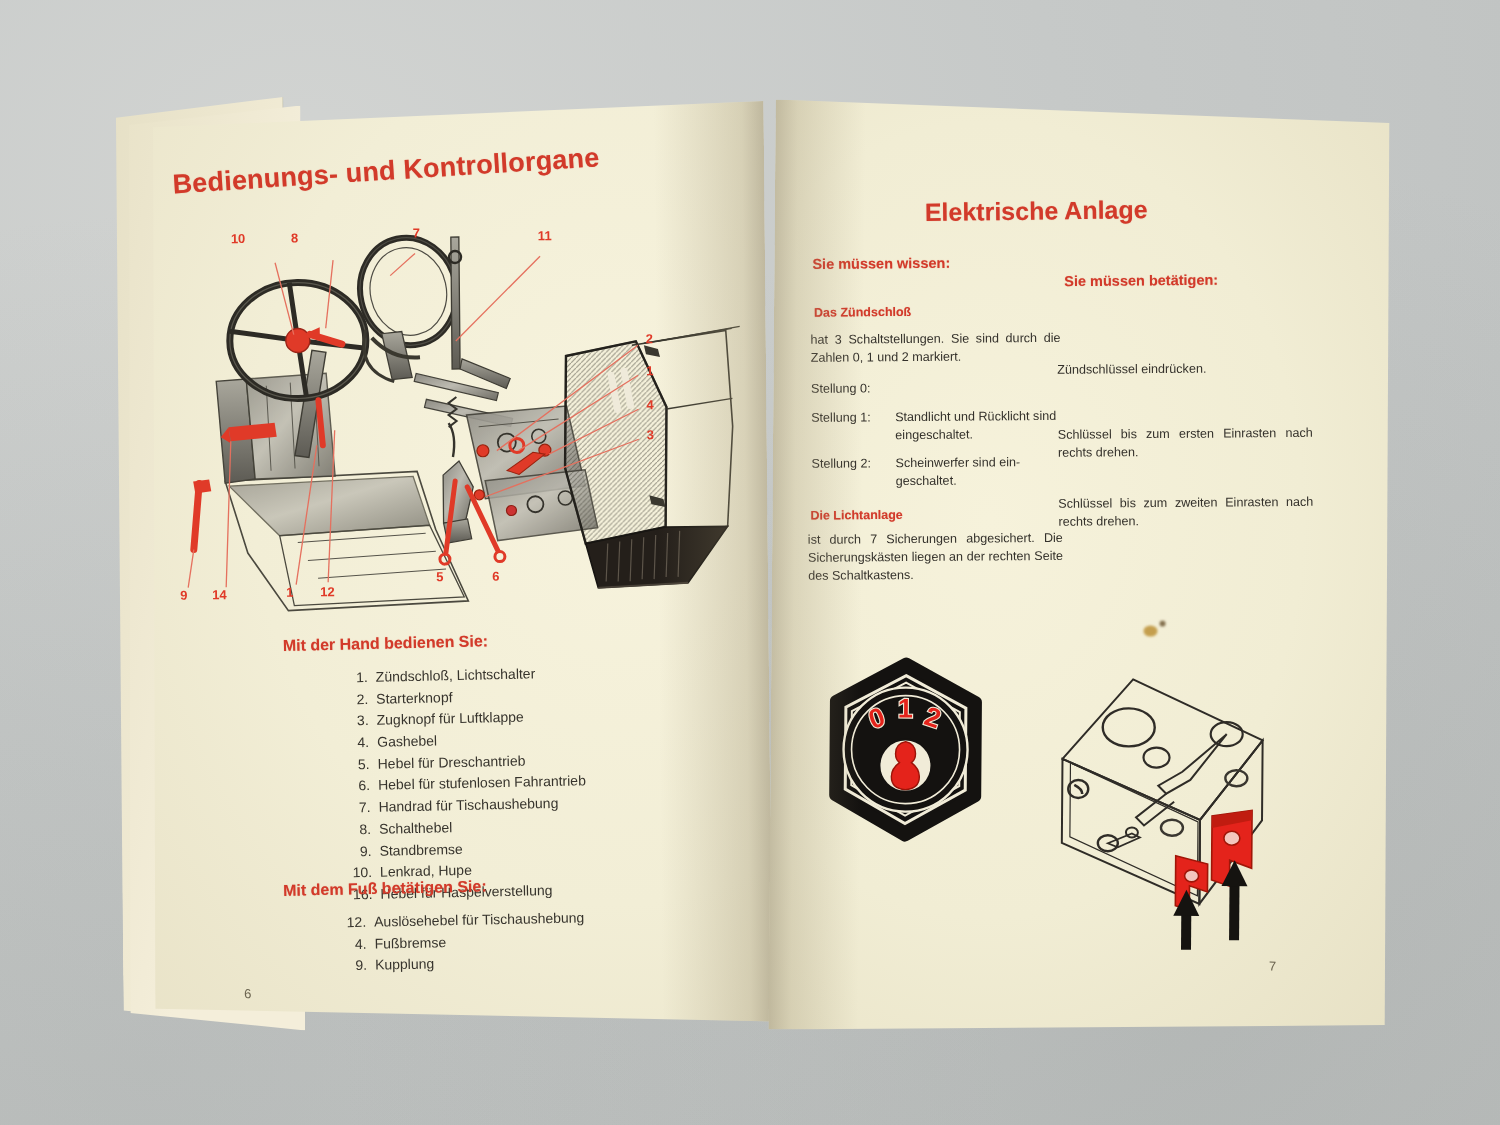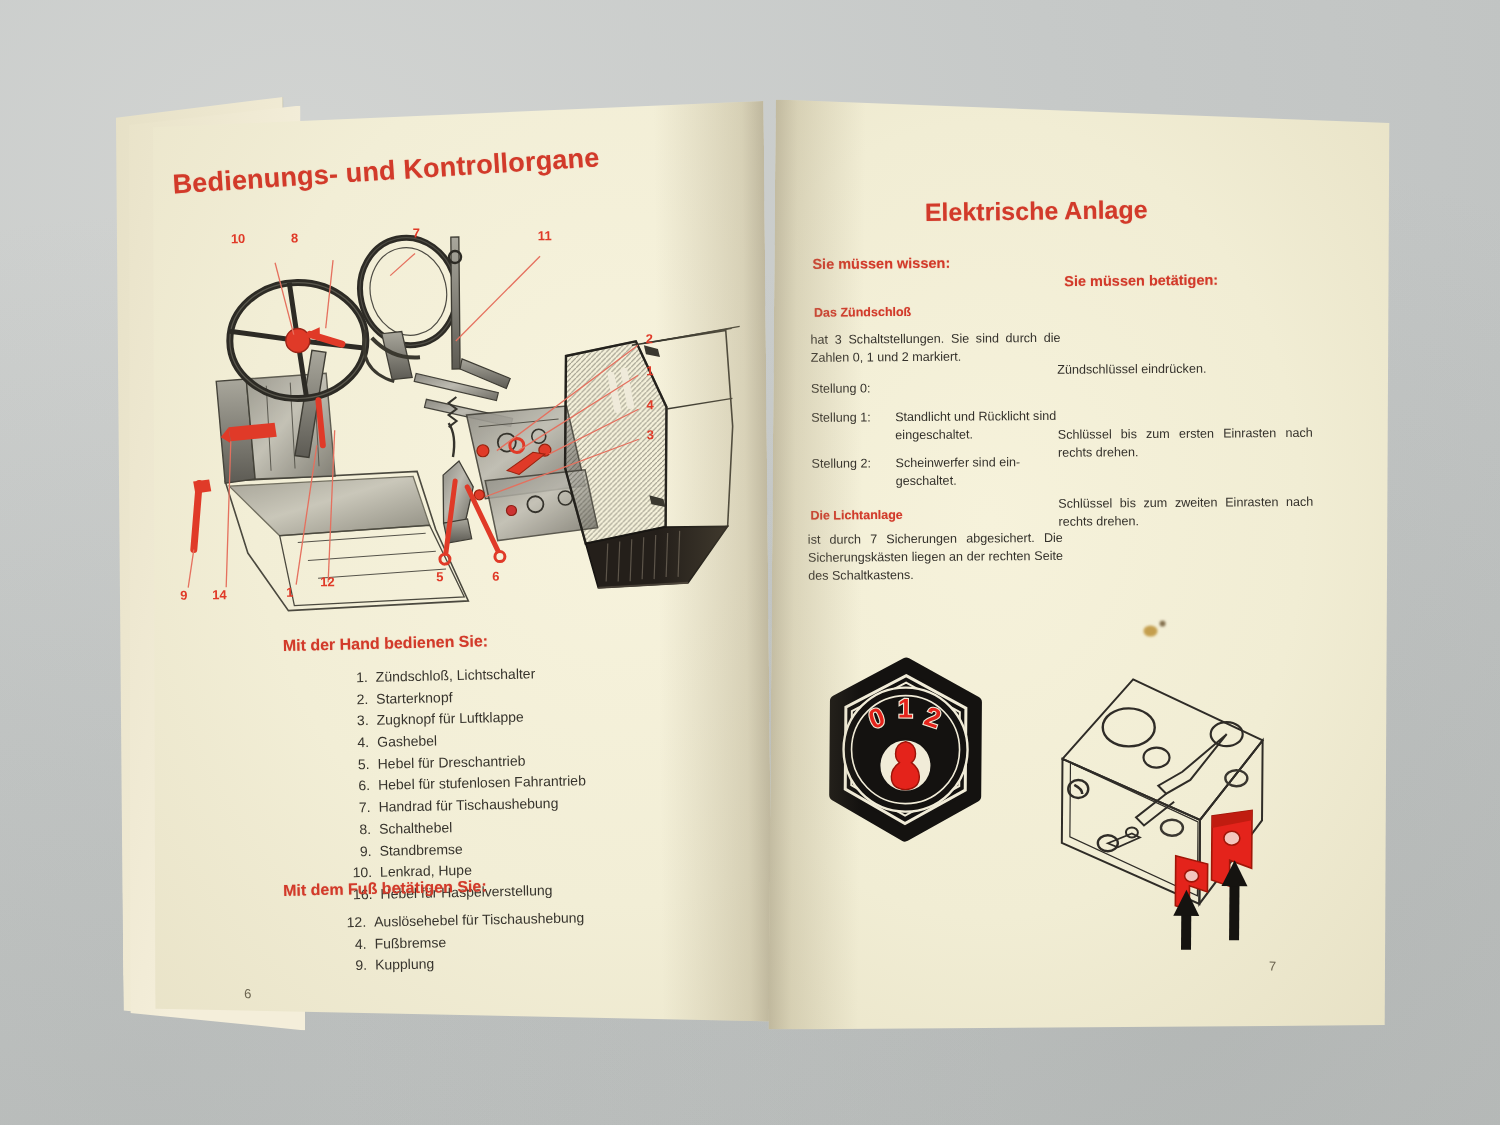--- a/index.html
+++ b/index.html
@@ -286,21 +286,21 @@
         <span class="callout" style="left:126px; top:0px;">8</span>
         <span class="callout" style="left:248px; top:-4px;">7</span>
         <span class="callout" style="left:373px; top:0px;">11</span>
         <span class="callout" style="left:480px; top:104px;">2</span>
         <span class="callout" style="left:480px; top:136px;">1</span>
         <span class="callout" style="left:480px; top:170px;">4</span>
         <span class="callout" style="left:480px; top:200px;">3</span>
         <span class="callout" style="left:12px;  top:356px;">9</span>
         <span class="callout" style="left:44px;  top:356px;">14</span>
         <span class="callout" style="left:118px; top:354px;">1</span>
-        <span class="callout" style="left:152px; top:344px;">12</span>
+        <span class="callout" style="left:152px; top:354px;">12</span>
         <span class="callout" style="left:268px; top:340px;">5</span>
         <span class="callout" style="left:324px; top:340px;">6</span>
       </div>
 
       <div id="hand-head" class="h-red">Mit der Hand bedienen Sie:</div>
       <div id="hand-list">
         <div class="li">
             <span class="num">1.</span>
             <span class="txt">Zündschloß, Lichtschalter</span>
           </div>

